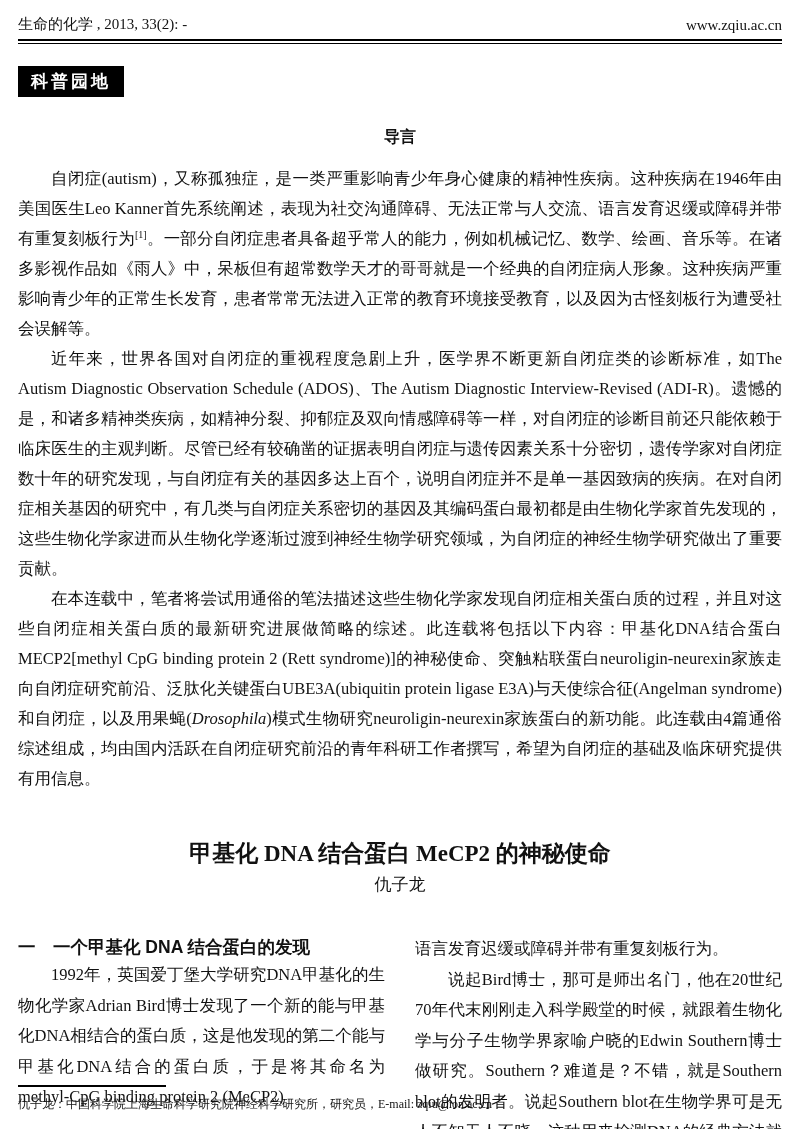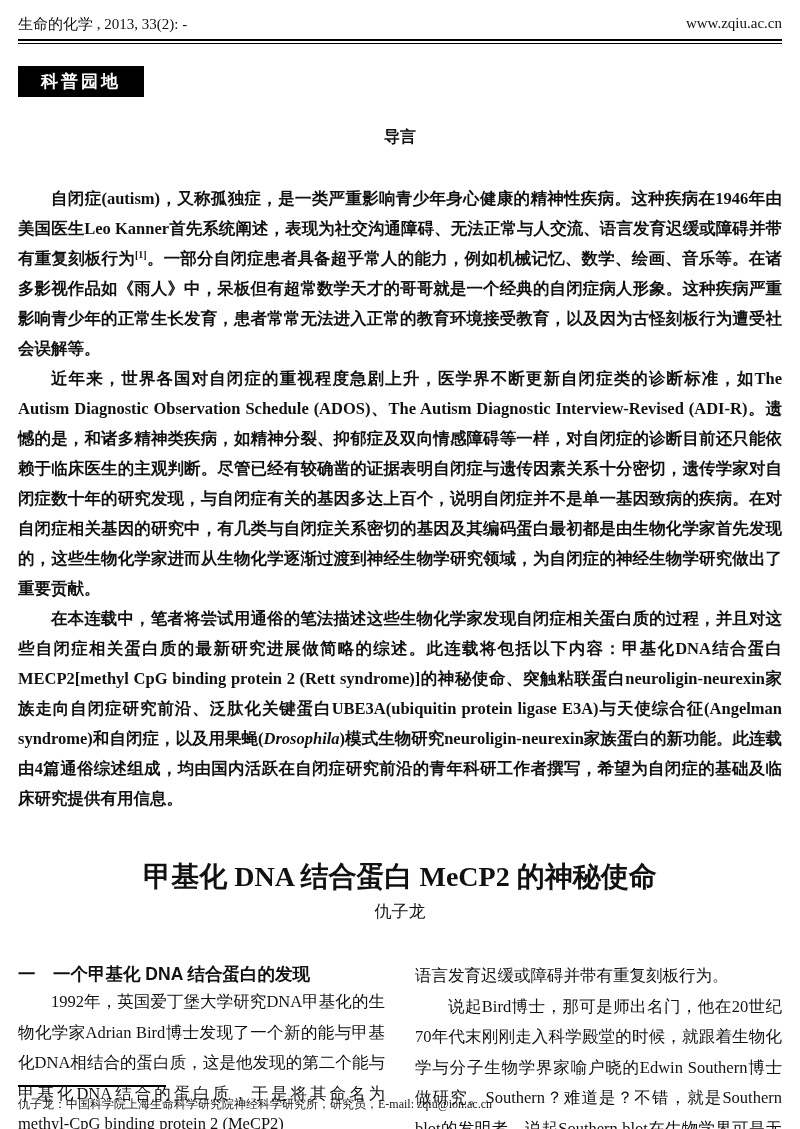--- a/index.html
+++ b/index.html
@@ -8,53 +8,53 @@
     width: 800px; height: 1129px;
     position: relative;
     font-family: "Liberation Serif", "DejaVu Serif", serif;
     color: #111111;
     overflow: hidden;
   }
   .page { padding: 0 18px; }
 
   
   .journal-header {
-    display: flex; justify-content: space-between; 
+    display: flex; justify-content: space-between; align-items: flex-end;
     padding-top: 15px; font-size: 15px;
   }
   .header-rule {
     margin-top: 5px; height: 5px;
     border-top: 2px solid #000; border-bottom: 1px solid #000;
   }
 
   
   .badge {
     display: inline-block; margin-top: 22px;
     background: #000; color: #fff;
     font-weight: bold; font-size: 17px; letter-spacing: 3px;
-    padding: 4px 23px;
+    padding: 4px 13px;
     font-family: "Liberation Sans", "DejaVu Sans", sans-serif;
   }
 
   
   .intro-title {
     text-align: center; font-weight: bold; font-size: 16px;
     margin-top: 30px;
   }
-  .intro-body { margin-top: 36px; font-weight: bold; }
+  .intro-body { margin-top: 16px; }
   .intro-body p {
     font-size: 16.5px; line-height: 30px;
     text-align: justify; text-indent: 2em;
   }
   sup.ref { font-size: 10px; line-height: 0; vertical-align: super; }
   .it { font-style: italic; }
 
   
   .article-title {
-    text-align: center; font-weight: bold; font-size: 28px;
+    text-align: center; font-weight: bold; font-size: 23px;
     margin-top: 44px;
     font-family: "Liberation Serif", "DejaVu Serif", serif;
   }
   .article-author { text-align: center; font-size: 17px; margin-top: 4px; }
 
   
   .columns { display: flex; gap: 30px; margin-top: 38px; }
   .col { flex: 1 1 0; font-size: 16.5px; line-height: 30.5px; text-align: justify; }
   .section-heading {
     font-weight: bold; font-size: 17.5px; line-height: 26px;

